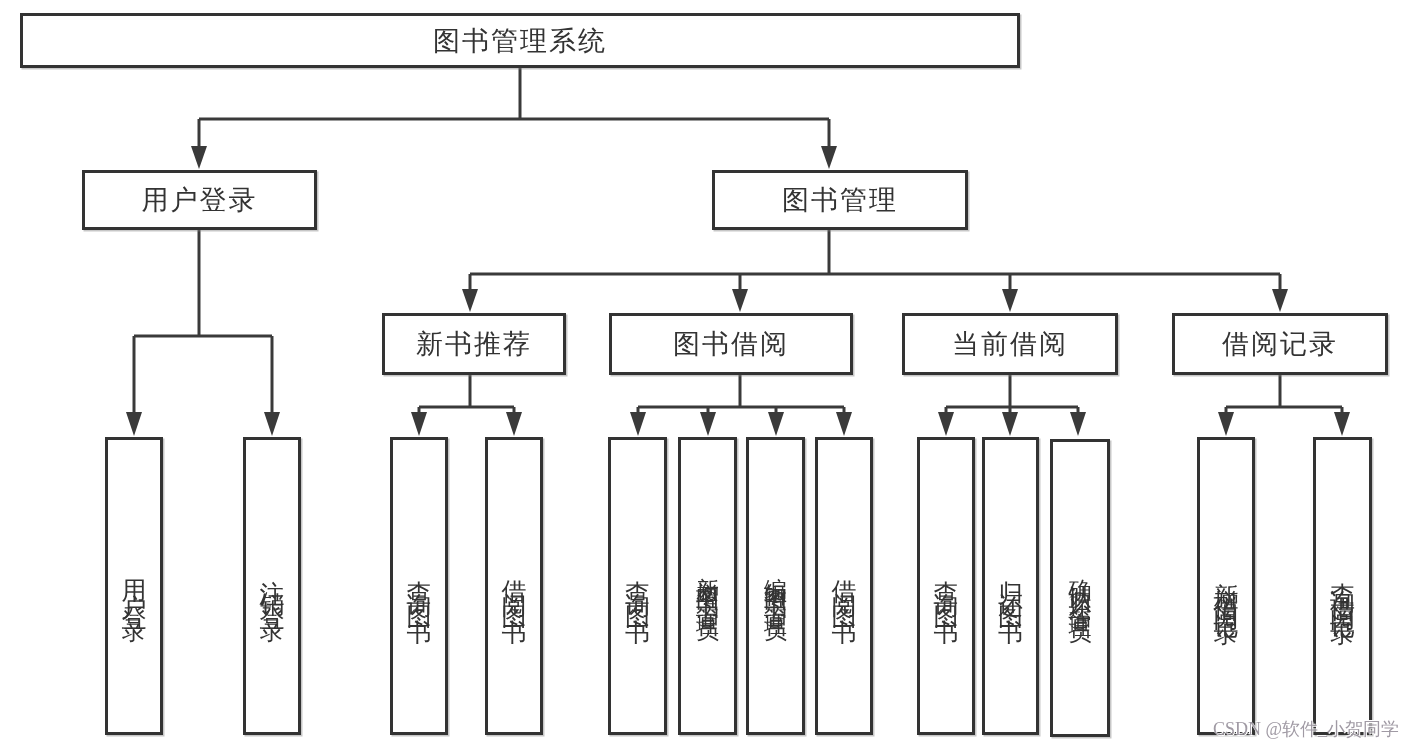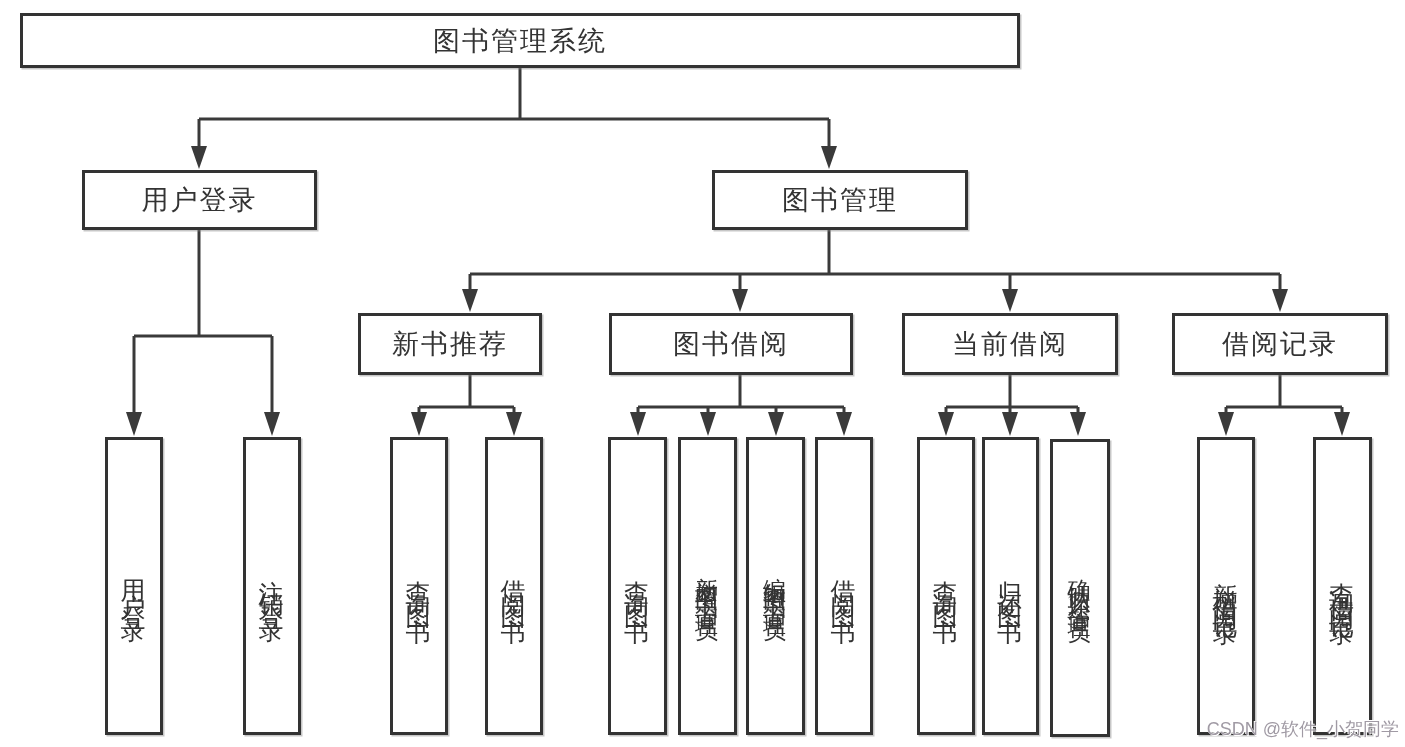--- a/index.html
+++ b/index.html
@@ -1,21 +1,21 @@
 <!DOCTYPE html>
 <html><head>
 <meta charset="utf-8">
 <style>
   html, body { margin: 0; padding: 0; background: #ffffff; }
   .canvas {
     position: relative;
     width: 1405px;
     height: 747px;
     background: #ffffff;
-    font-family: Liberation Sans, sans-serif;
+    font-family: Liberation Serif, serif;
     color: #333333;
     overflow: hidden;
   }
   .connectors {
     position: absolute;
     left: 0; top: 0;
     width: 1405px; height: 747px;
     pointer-events: none;
   }
   .node {
@@ -129,21 +129,21 @@
     <span class="hlabel">图书管理系统</span>
   </div>
 
   <div class="node" style="left:82px;top:170px;width:235px;height:60px">
     <span class="hlabel">用户登录</span>
   </div>
   <div class="node" style="left:712px;top:170px;width:256px;height:60px">
     <span class="hlabel">图书管理</span>
   </div>
 
-  <div class="node" style="left:358px;top:313px;width:184px;height:62px">
+  <div class="node" style="left:382px;top:313px;width:184px;height:62px">
     <span class="hlabel">新书推荐</span>
   </div>
   <div class="node" style="left:609px;top:313px;width:244px;height:62px">
     <span class="hlabel">图书借阅</span>
   </div>
   <div class="node" style="left:902px;top:313px;width:216px;height:62px">
     <span class="hlabel">当前借阅</span>
   </div>
   <div class="node" style="left:1172px;top:313px;width:216px;height:62px">
     <span class="hlabel">借阅记录</span>

